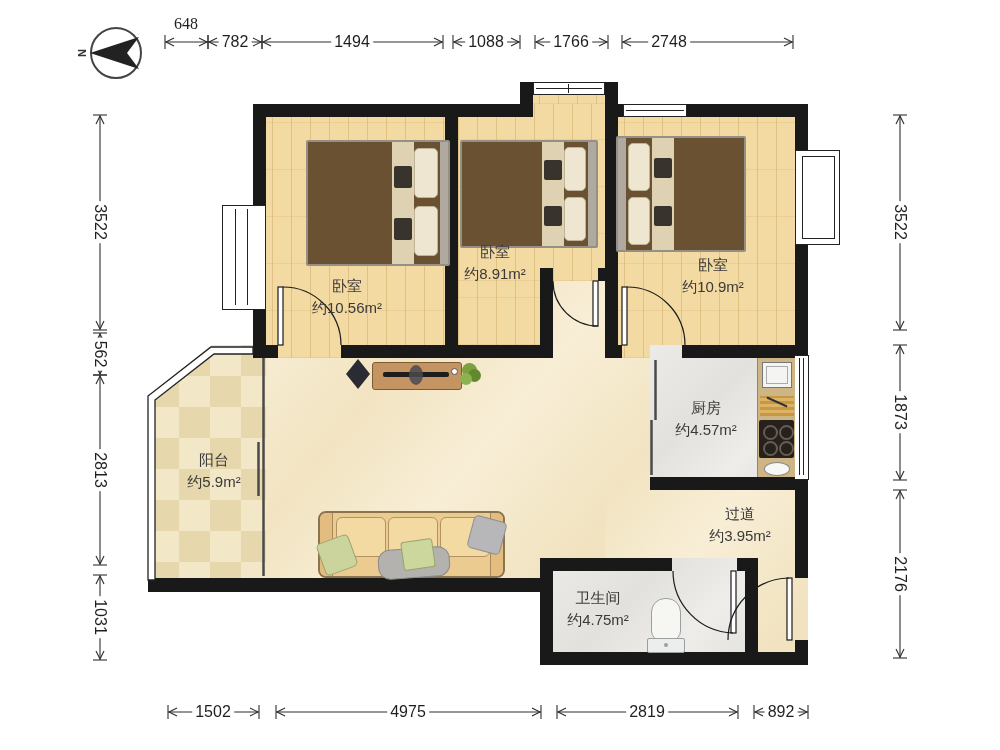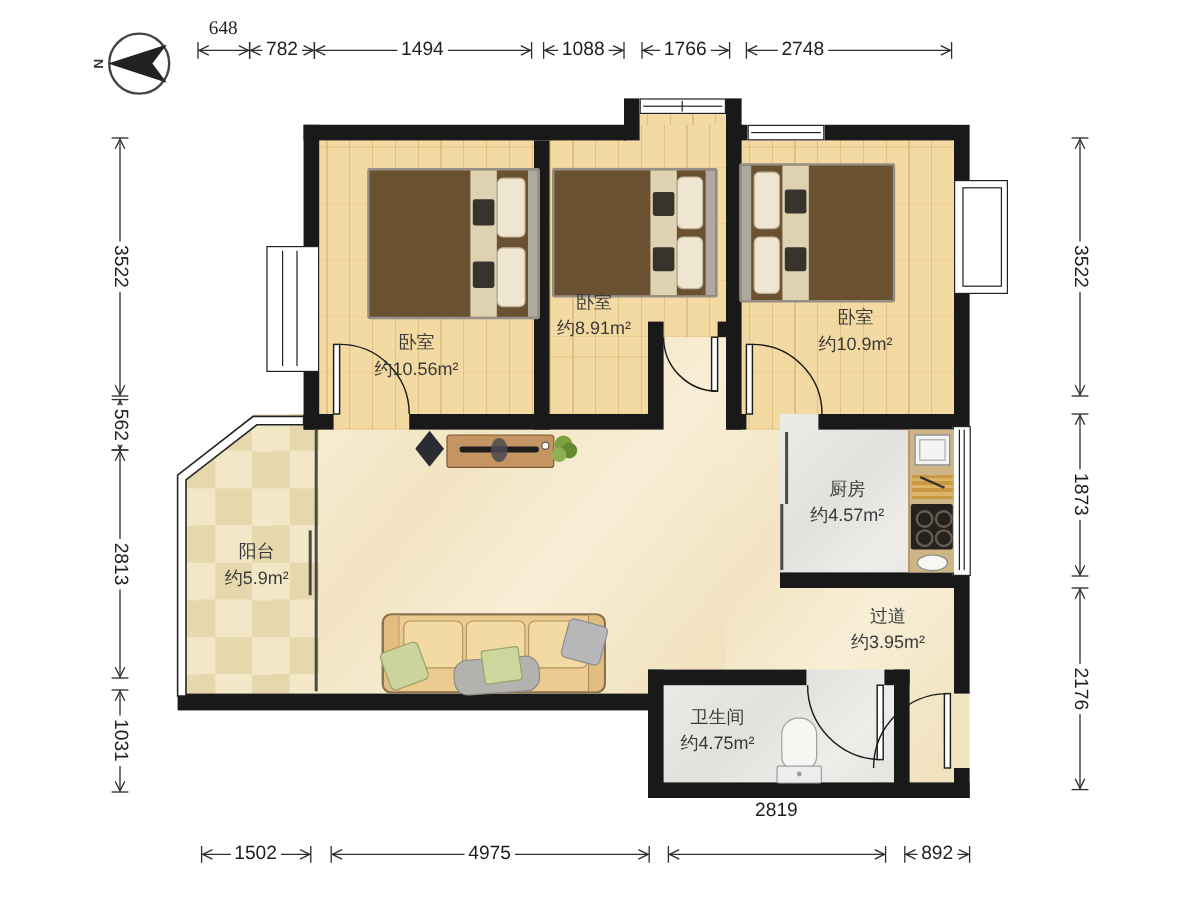--- a/index.html
+++ b/index.html
@@ -321,21 +321,21 @@
 
   <div class="dim" style="left:186px;top:24px;font-family:Liberation Serif, serif;">648</div>
   <div class="dim" style="left:235px;top:42px;">782</div>
   <div class="dim" style="left:352px;top:42px;">1494</div>
   <div class="dim" style="left:486px;top:42px;">1088</div>
   <div class="dim" style="left:571px;top:42px;">1766</div>
   <div class="dim" style="left:669px;top:42px;">2748</div>
 
   <div class="dim" style="left:213px;top:712px;">1502</div>
   <div class="dim" style="left:408px;top:712px;">4975</div>
-  <div class="dim" style="left:647px;top:676px;text-align:center;">2819</div>
+  <div class="dim" style="left:647px;top:712px;text-align:center;">2819</div>
   <div class="dim" style="left:781px;top:712px;">892</div>
 
   <div class="dim v" style="left:100px;top:222px;">3522</div>
   <div class="dim v" style="left:100px;top:354px;">562</div>
   <div class="dim v" style="left:100px;top:470px;">2813</div>
   <div class="dim v" style="left:100px;top:617px;">1031</div>
 
   <div class="dim v" style="left:900px;top:222px;">3522</div>
   <div class="dim v" style="left:900px;top:412px;">1873</div>
   <div class="dim v" style="left:900px;top:574px;">2176</div>

